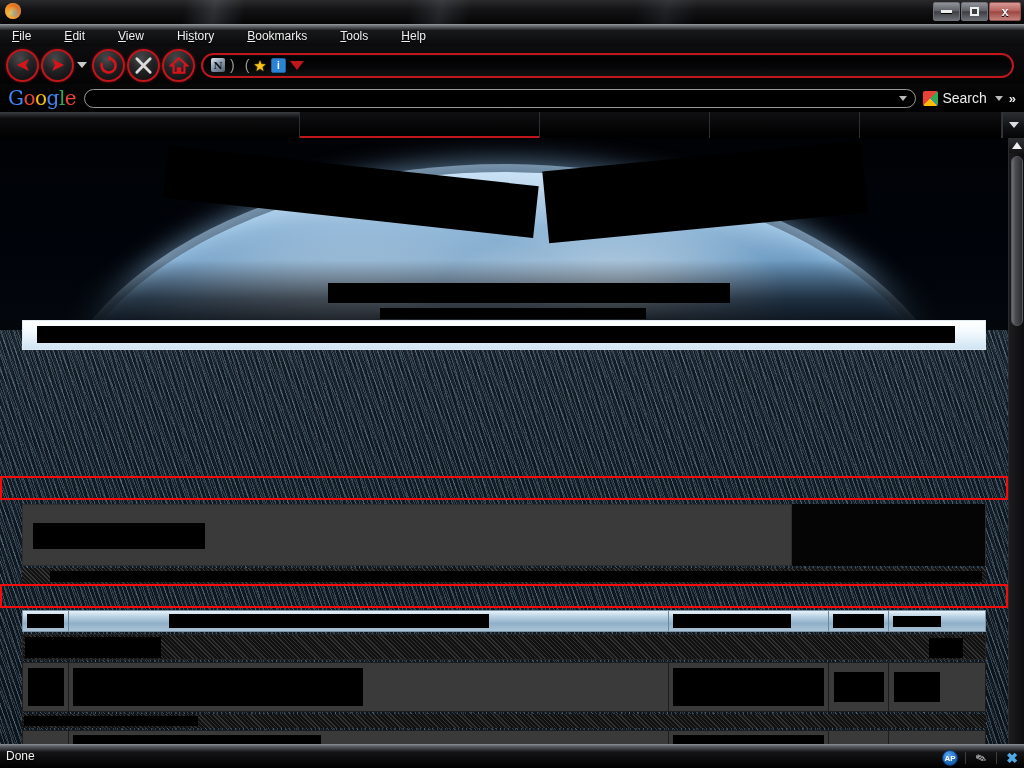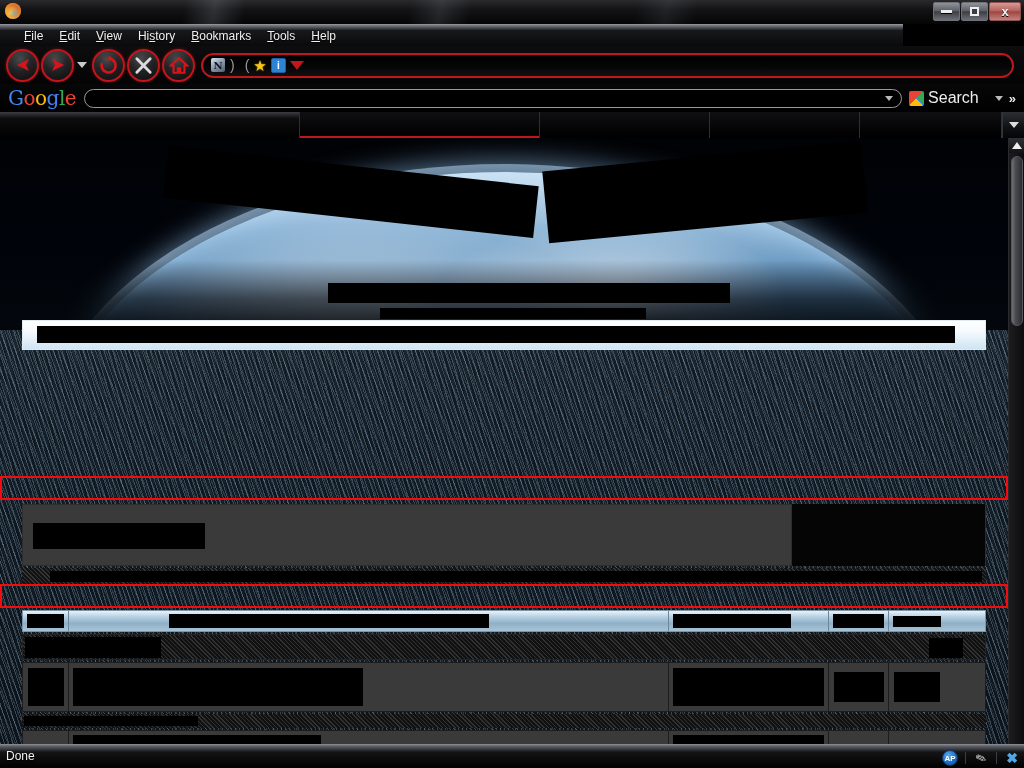--- a/index.html
+++ b/index.html
@@ -45,23 +45,23 @@
     width:32px;
     background: linear-gradient(180deg,#d79b97 0%, #b5605c 46%, #9d4641 52%, #c4817d 100%);
     border-color:#8e5250;
   }
   .wcbtn .minus{ display:block; width:11px; height:3px; background:#eee; box-shadow:0 1px 0 #000; }
   .wcbtn .sq{ display:block; width:9px; height:9px; border:2px solid #eee; background:#3b3d42; }
   .wcbtn .xx{ font-weight:bold; font-size:13px; font-family:"Liberation Sans",sans-serif; }
 
   
   .menubar{
-    position:absolute; left:0; top:24px; width:903px; height:22px;
+    position:absolute; left:0; top:24px; width:1024px; height:22px;
     background: linear-gradient(180deg,#9a9da3 0%, #6e7177 8%, #17181a 30%, #0a0a0b 100%);
-    display:flex; align-items:flex-end; padding-left:24px; gap:16px;
+    display:flex; align-items:flex-end; padding-left:12px; gap:33px;
   }
   .menu-item{
     color:#f0f0f0; font-size:12px; line-height:14px; padding-bottom:3px;
     text-shadow:0 1px 1px #000; white-space:nowrap;
   }
   .menu-item u{ text-decoration:underline; }
 
   
   .navbar{
     position:absolute; left:0; top:46px; width:1024px; height:38px;
@@ -119,21 +119,21 @@
   .sdrop{ width:0;height:0;border-left:4px solid transparent;border-right:4px solid transparent;border-top:5px solid #bbb; flex:0 0 auto; }
   .gsearch-icon{
     width:15px;height:15px;margin:0 4px 0 7px;flex:0 0 auto;
     background:
       linear-gradient(135deg,#ea4335 0%, #ea4335 48%, transparent 48%),
       linear-gradient(225deg,#34a853 0%, #34a853 48%, transparent 48%),
       linear-gradient(45deg,#fbbc05 0%, #fbbc05 48%, transparent 48%),
       #4285f4;
     border-radius:2px;
   }
-  .searchlabel{ color:#ededed; font-size:16px; margin-right:16px; flex:0 0 auto; }
+  .searchlabel{ color:#ededed; font-size:14px; margin-right:8px; flex:0 0 auto; }
   .chevrons{ color:#e8e8e8; font-size:13px; margin:0 4px 0 6px; flex:0 0 auto; font-weight:bold;}
 
   
   .tabstrip{
     position:absolute; left:0; top:112px; width:1024px; height:26px;
     background: linear-gradient(180deg,#0a0a0c 0%, #000 55%, #0a0a0c 100%);
     display:flex; align-items:stretch;
   }
   .tab{
     position:relative; height:26px; flex:0 0 auto;

